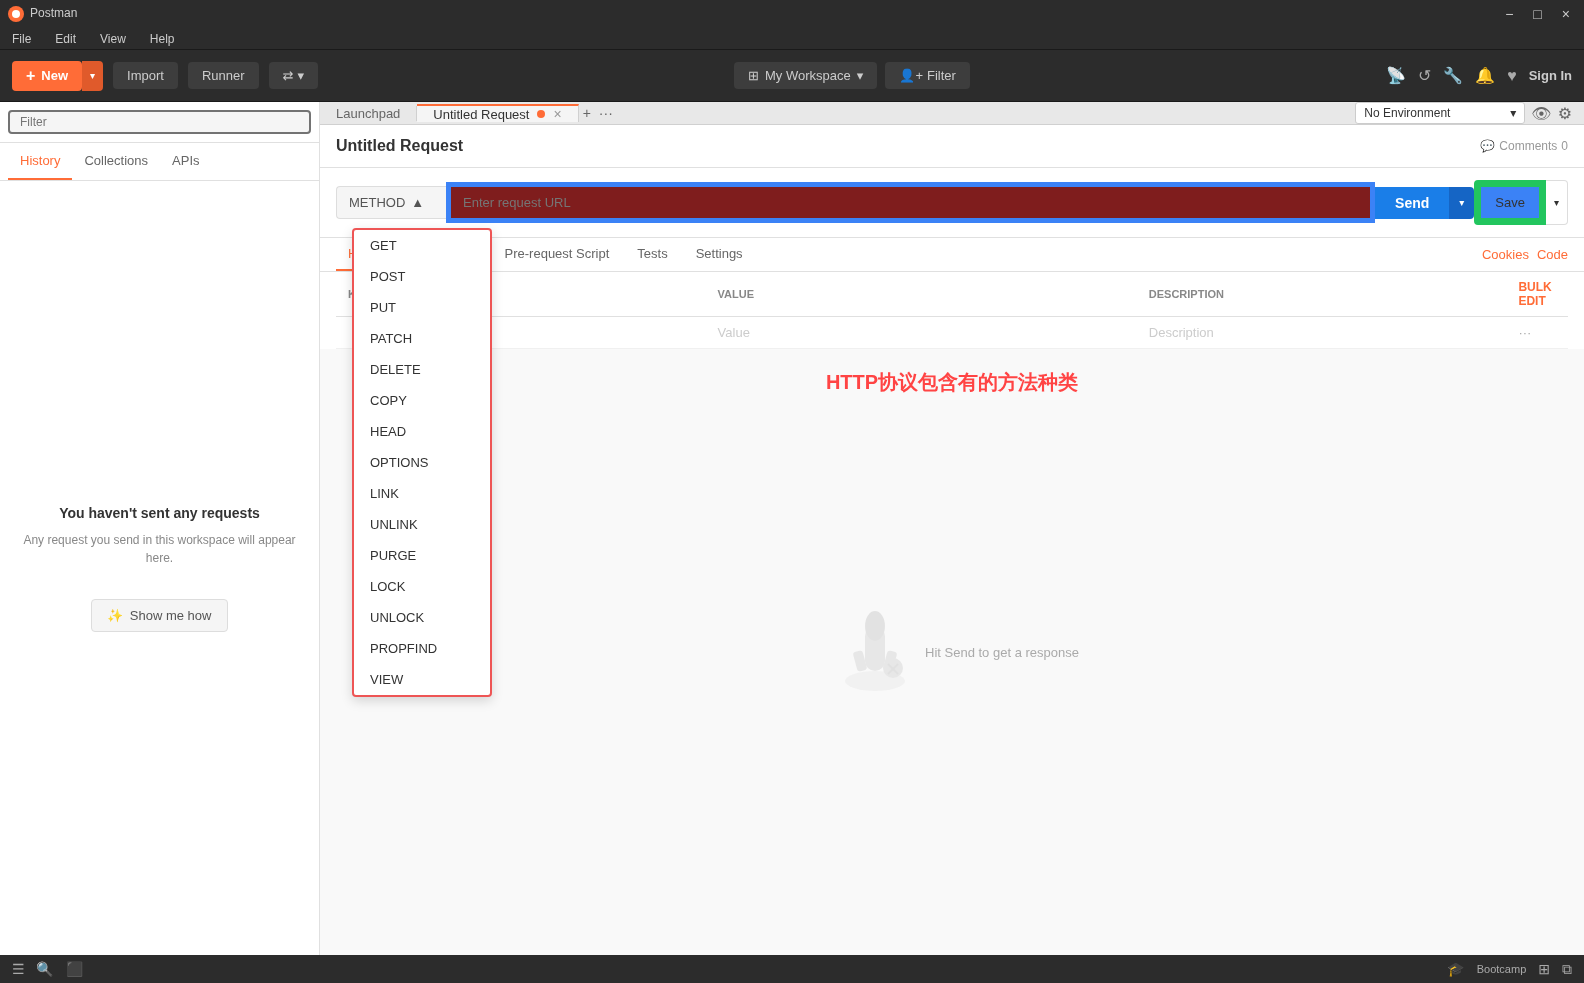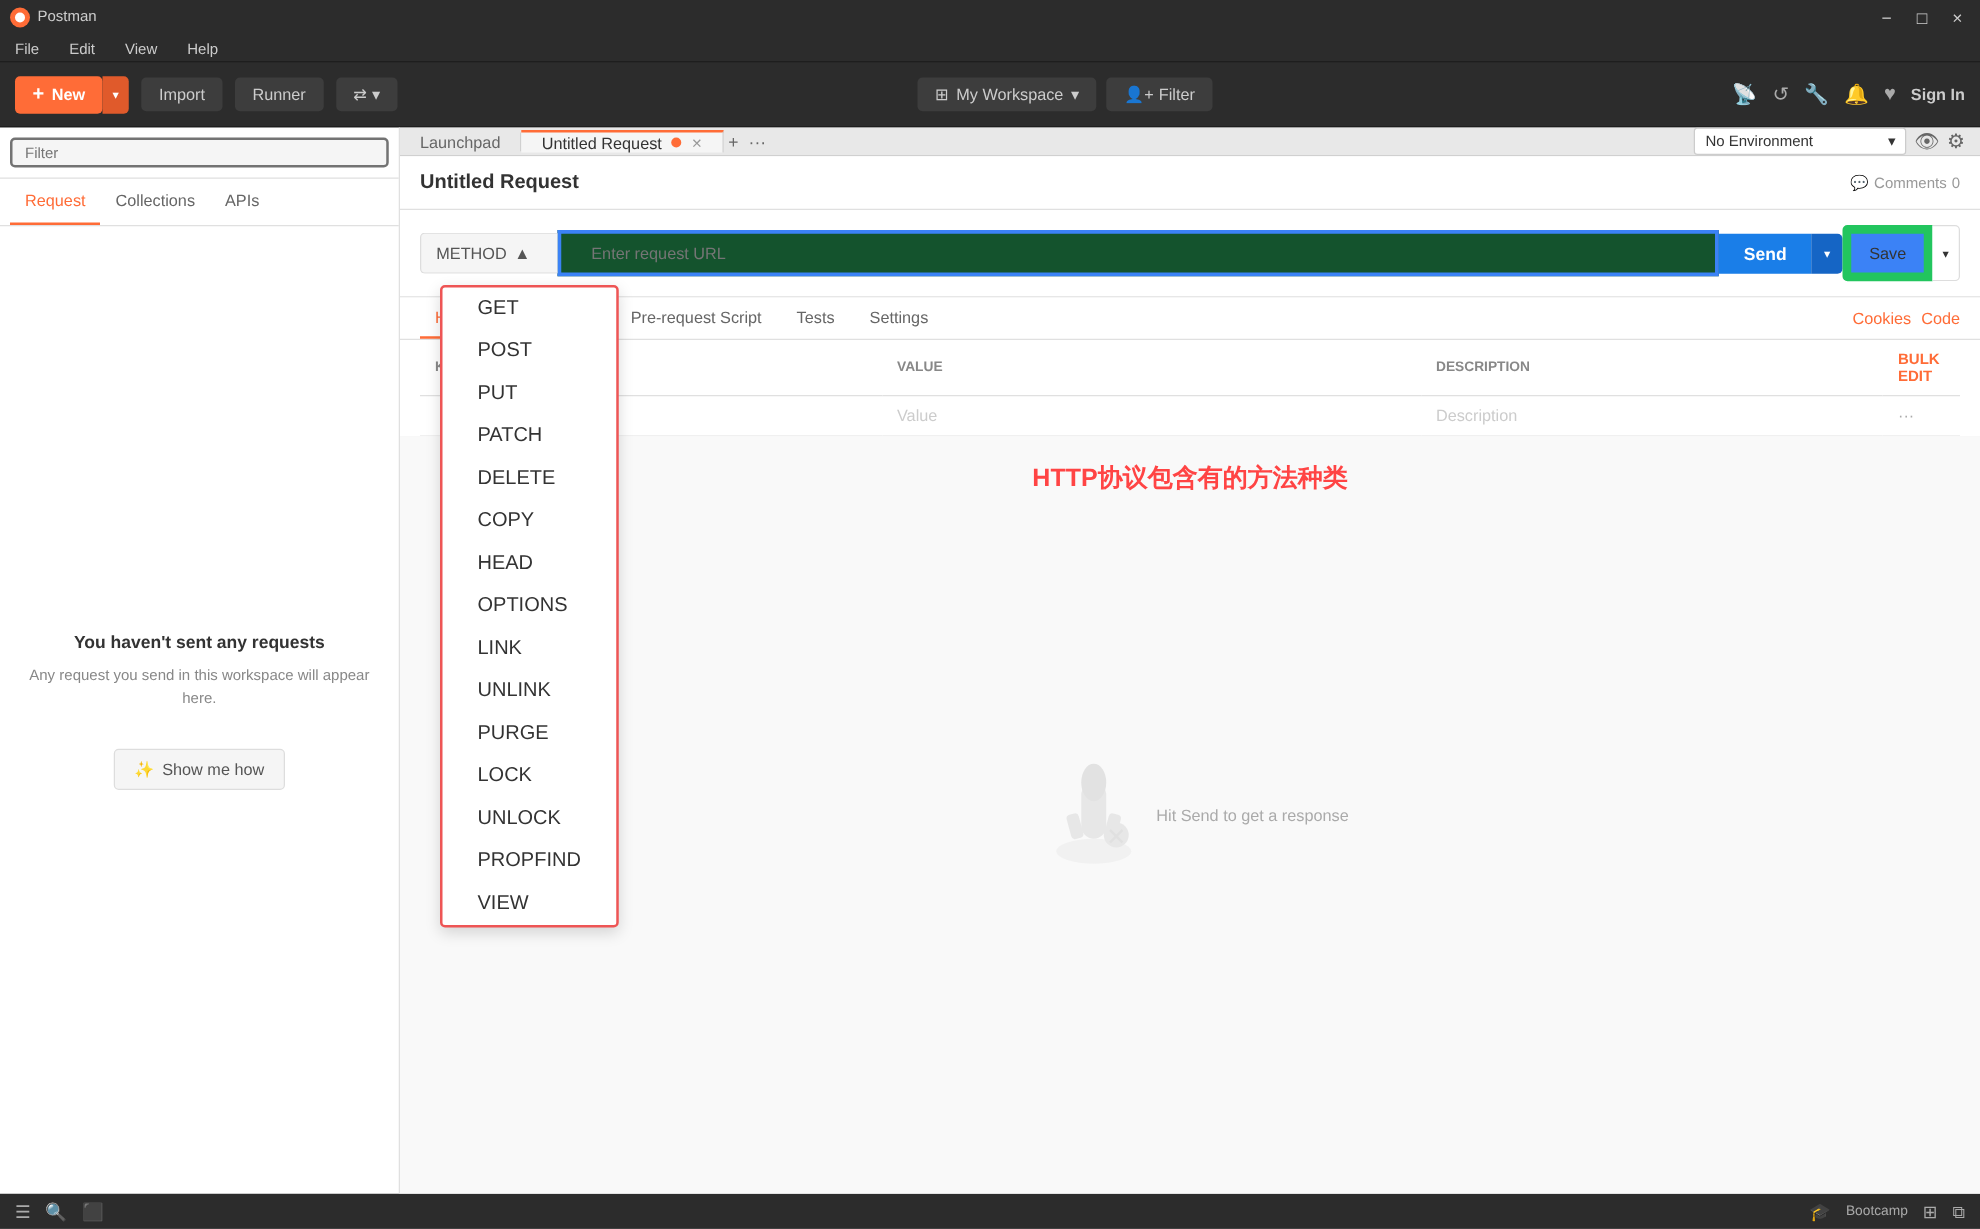--- a/index.html
+++ b/index.html
@@ -325,25 +325,25 @@
       color: #555;
       cursor: pointer;
       display: flex;
       align-items: center;
       gap: 6px;
       min-width: 110px;
       position: relative;
     }
     .url-input {
       flex: 1;
-      border: 3px solid #3b82f6;
-      padding: 8px 24px;
+      border: 5px solid #3b82f6;
+      padding: 8px 12px;
       font-size: 13px;
       color: #999;
-      background: #14532d;
+      background: #7f1d1d;
     }
     .send-btn-group { display: flex; }
     .send-btn {
       background: #1a7ee8;
       color: white;
       border: none;
       padding: 8px 20px;
       cursor: pointer;
       font-size: 14px;
       font-weight: 600;
@@ -384,23 +384,23 @@
       top: 48px;
       left: 16px;
       background: white;
       border: 2px solid #e55;
       border-radius: 4px;
       z-index: 1000;
       min-width: 140px;
       box-shadow: 0 4px 12px rgba(0,0,0,0.15);
     }
     .method-option {
-      padding: 8px 28px;
-      cursor: pointer;
-      font-size: 16px;
+      padding: 8px 16px;
+      cursor: pointer;
+      font-size: 13px;
       color: #333;
     }
 
     
     .req-tabs {
       display: flex;
       align-items: center;
       border-bottom: 1px solid #e0e0e0;
       background: white;
       padding: 0 16px;
@@ -614,21 +614,21 @@
   </div>
 </div>
 
 <div class="main-layout">
 
   <div class="sidebar">
     <div class="sidebar-filter">
       <input class="filter-input" type="text" placeholder="Filter" style="">
     </div>
     <div class="sidebar-tabs">
-      <div class="sidebar-tab active">Request</div>
+      <div class="sidebar-tab active">History</div>
       <div class="sidebar-tab">Collections</div>
       <div class="sidebar-tab">APIs</div>
     </div>
     <div class="sidebar-empty">
       <div class="sidebar-empty-title">You haven't sent any requests</div>
       <div class="sidebar-empty-desc">Any request you send in this workspace will appear here.</div>
       <button class="show-me-btn">
         <span>✨</span>
         <span>Show me how</span>
       </button>

